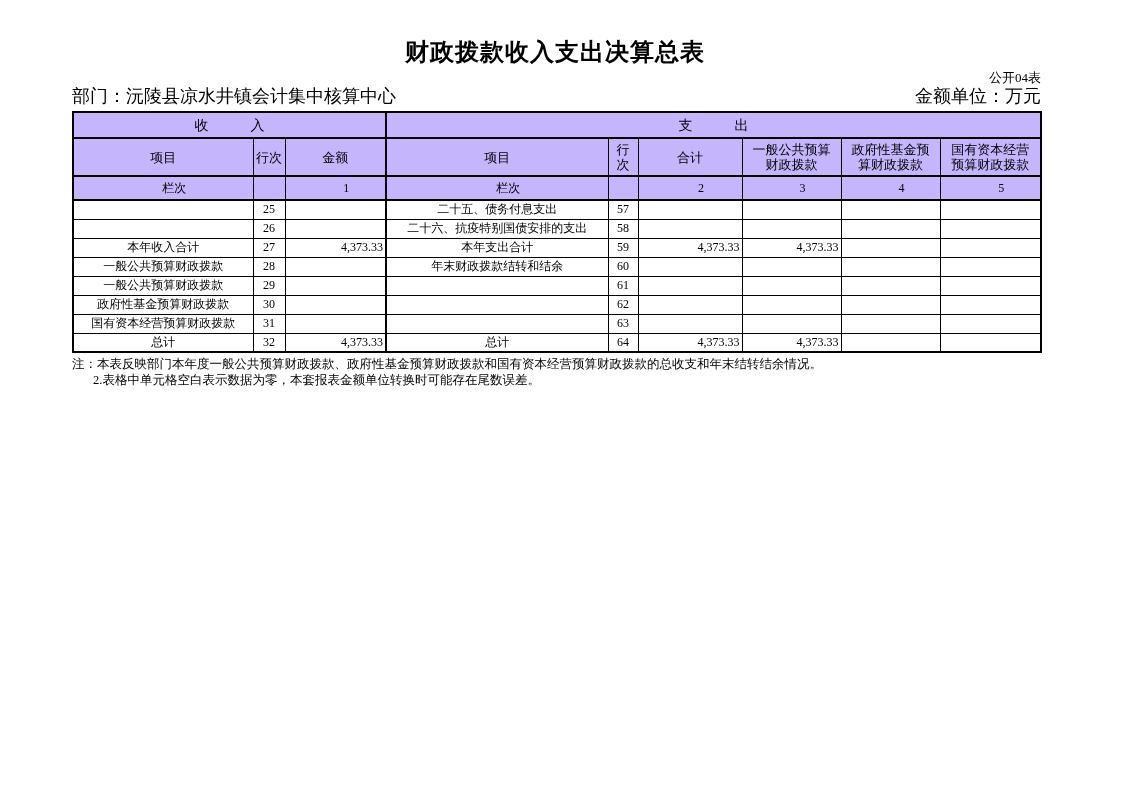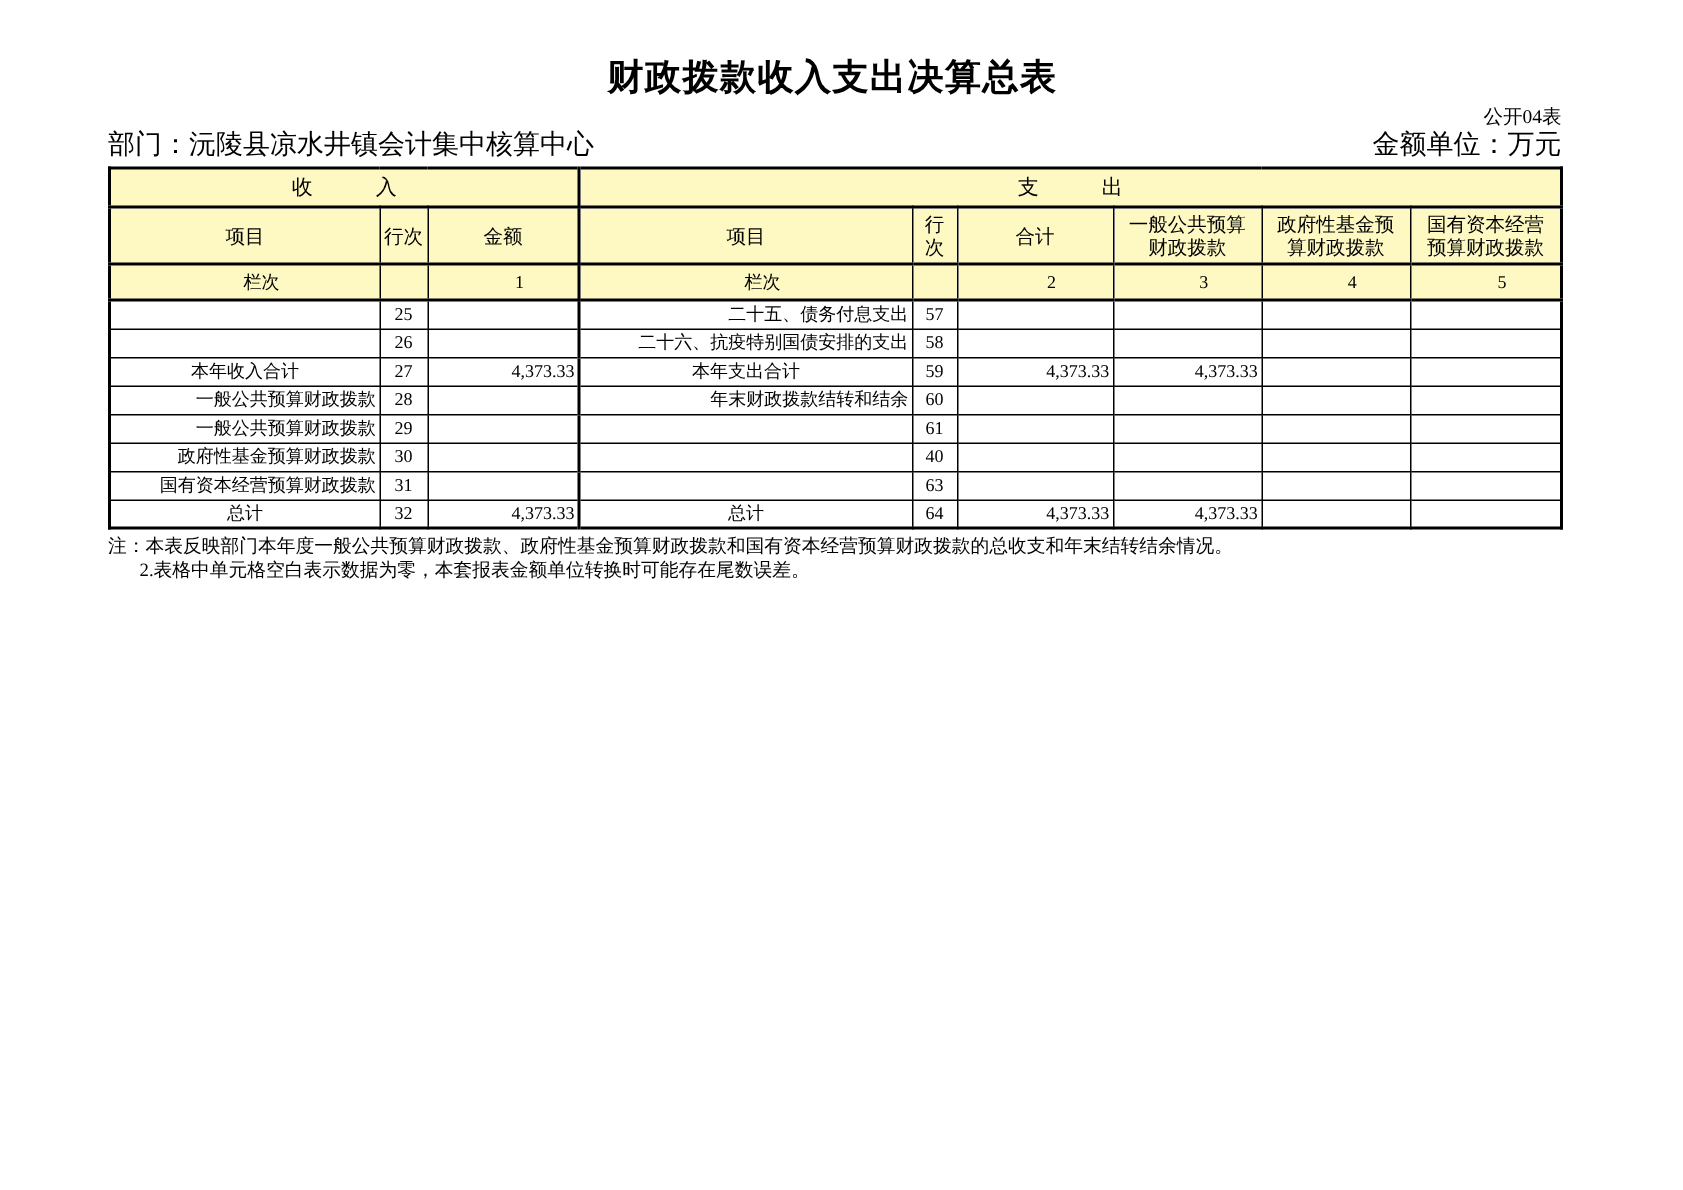--- a/index.html
+++ b/index.html
@@ -28,27 +28,27 @@
   table.fiscal {
     border-collapse: collapse; table-layout: fixed;
     margin-left: 72px; border: 2px solid #000;
   }
   table.fiscal th, table.fiscal td {
     border: 1px solid #000;
     font-weight: normal; font-size: 12px;
     padding: 0 2px; overflow: hidden;
     white-space: pre-line; line-height: 15px;
   }
-  table.fiscal thead th { background: #fef9c3; text-align: center; border-bottom: 2px solid #000; }
+  table.fiscal thead th { background: #c4b5fd; text-align: center; border-bottom: 2px solid #000; }
   tr.hrow1 th { height: 24px; font-size: 14px; }
   tr.hrow2 th { height: 36px; font-size: 13px; }
   tr.hrow3 th { height: 22px; padding-left: 24px; }
   tbody tr { height: 19px; }
   .sec { border-right: 2px solid #000 !important; }
-  .l { text-align: right; }
+  .l { text-align: center; }
   .c { text-align: center; }
   .r { text-align: right; margin-top: 26px; }
 
   .notes { margin: 3px 0 0 72px; font-size: 12.5px; line-height: 16px; }
   .note-indent { text-indent: 21px; }
 </style>
 </head>
 <body>
 
 <div class="page">
@@ -159,21 +159,21 @@
         <td class="r"></td>
         <td class="r"></td>
         <td class="r"></td>
         <td class="r"></td>
       </tr>
       <tr>
         <td class="l">政府性基金预算财政拨款</td>
         <td class="c">30</td>
         <td class="r sec"></td>
         <td class="l"></td>
-        <td class="c">40</td>
+        <td class="c">62</td>
         <td class="r"></td>
         <td class="r"></td>
         <td class="r"></td>
         <td class="r"></td>
       </tr>
       <tr>
         <td class="l">国有资本经营预算财政拨款</td>
         <td class="c">31</td>
         <td class="r sec"></td>
         <td class="l"></td>

